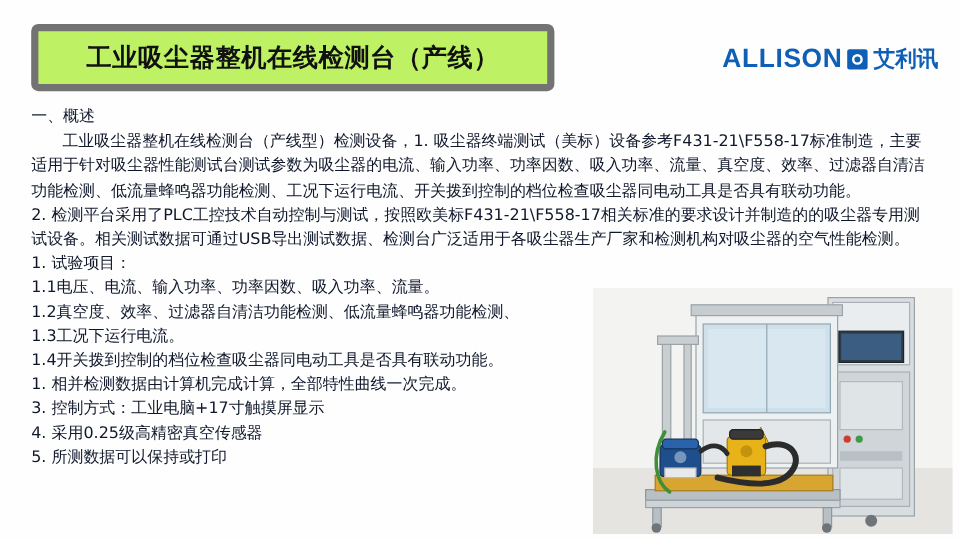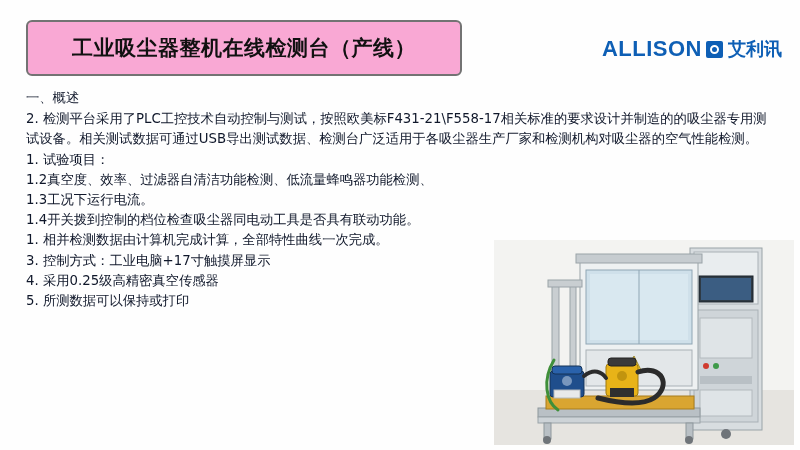--- a/index.html
+++ b/index.html
@@ -20,22 +20,22 @@
     background: #fefefe;
   }
 
   
   .title-box {
     position: absolute;
     left: 26px;
     top: 20px;
     width: 436px;
     height: 56px;
-    background: #f9a8d4;
-    border: 2px solid #737373;
+    background: #bef264;
+    border: 6px solid #737373;
     border-radius: 6px;
     box-sizing: border-box;
     display: flex;
     align-items: center;
     justify-content: center;
   }
   .title-text {
     font-size: 21px;
     font-weight: bold;
     color: #111111;
@@ -134,22 +134,24 @@
   </div>
 
   <div class="logo-wrap">
     <span class="logo-latin">ALLISON</span>
     <span class="logo-mark"></span>
     <span class="logo-cn">艾利讯</span>
   </div>
 
   <div class="content">
     <p class="sec-head">一、概述</p>
+    <p class="para indent">工业吸尘器整机在线检测台（产线型）检测设备，1. 吸尘器终端测试（美标）设备参考F431-21\F558-17标准制造，主要适用于针对吸尘器性能测试台测试参数为吸尘器的电流、输入功率、功率因数、吸入功率、流量、真空度、效率、过滤器自清洁功能检测、低流量蜂鸣器功能检测、工况下运行电流、开关拨到控制的档位检查吸尘器同电动工具是否具有联动功能。</p>
     <p class="para">2. 检测平台采用了PLC工控技术自动控制与测试，按照欧美标F431-21\F558-17相关标准的要求设计并制造的的吸尘器专用测试设备。相关测试数据可通过USB导出测试数据、检测台广泛适用于各吸尘器生产厂家和检测机构对吸尘器的空气性能检测。</p>
     <p class="list-line">1. 试验项目：</p>
+    <p class="list-line">1.1电压、电流、输入功率、功率因数、吸入功率、流量。</p>
     <p class="list-line">1.2真空度、效率、过滤器自清洁功能检测、低流量蜂鸣器功能检测、</p>
     <p class="list-line">1.3工况下运行电流。</p>
     <p class="list-line">1.4开关拨到控制的档位检查吸尘器同电动工具是否具有联动功能。</p>
     <p class="list-line">1. 相并检测数据由计算机完成计算，全部特性曲线一次完成。</p>
     <p class="list-line right-shrink">3. 控制方式：工业电脑+17寸触摸屏显示</p>
     <p class="list-line right-shrink">4. 采用0.25级高精密真空传感器</p>
     <p class="list-line right-shrink">5. 所测数据可以保持或打印</p>
   </div>
 
   <div class="photo">

